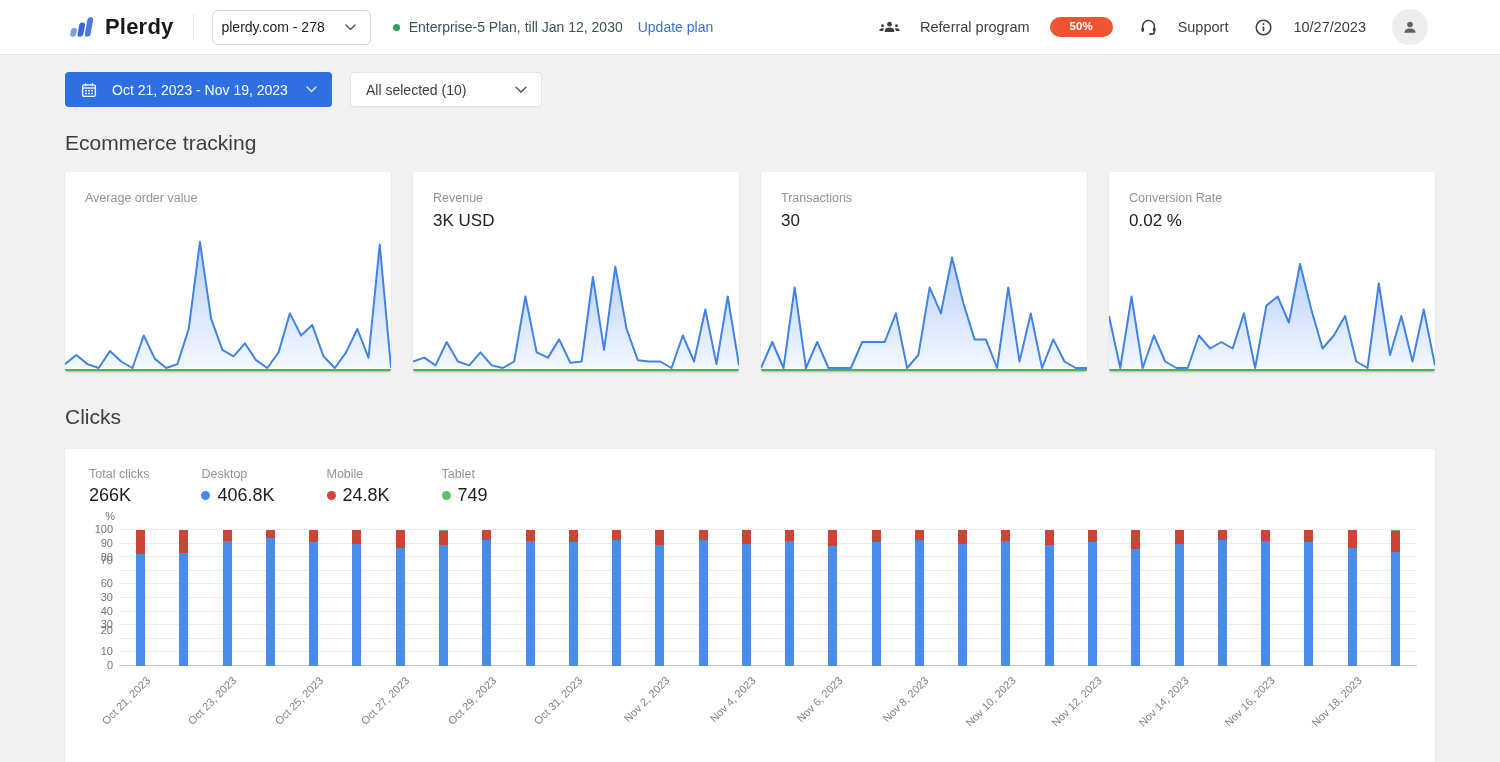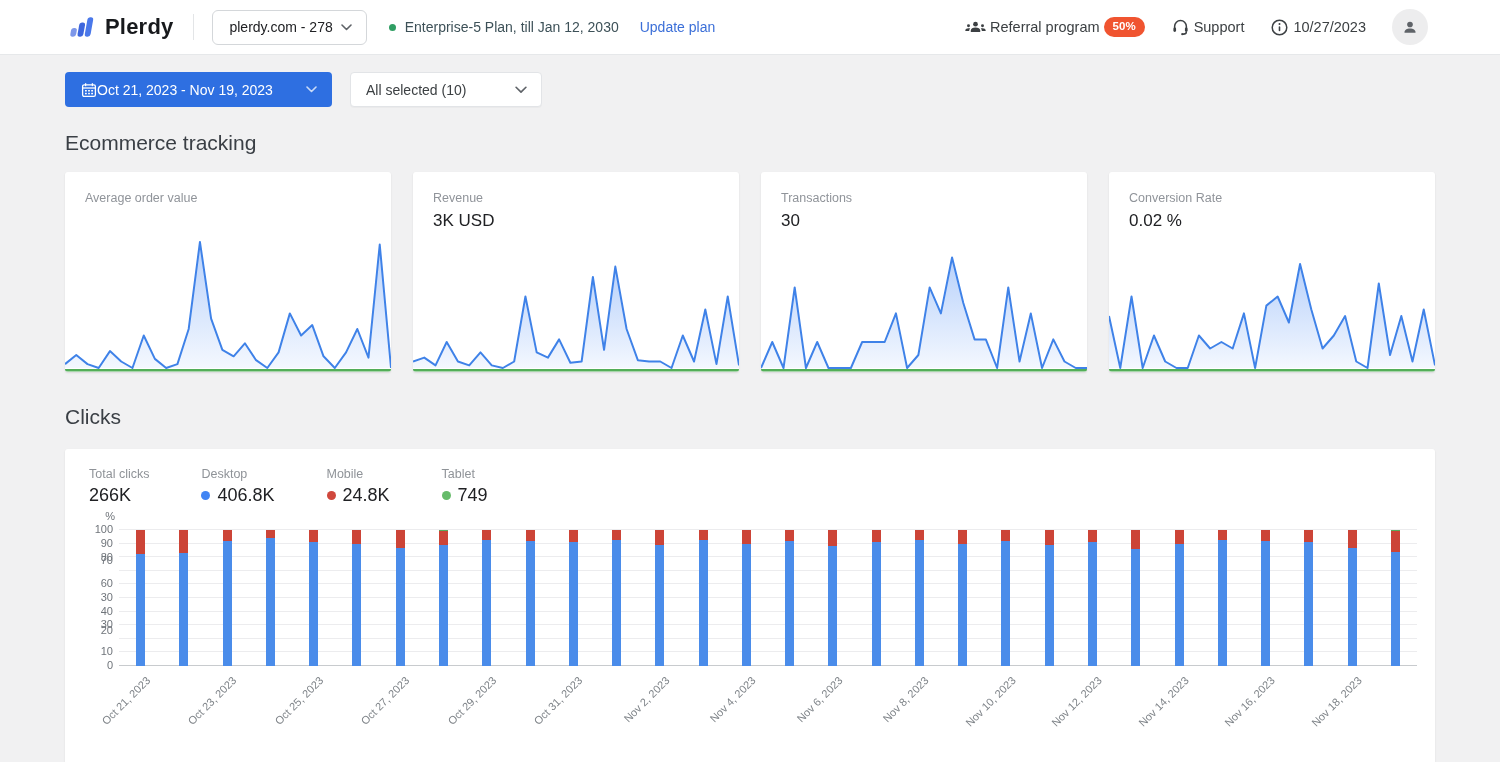--- a/index.html
+++ b/index.html
@@ -13,45 +13,45 @@
 
   
   .topbar {
     height:55px; background:#fff; border-bottom:1px solid #e6e8ea;
     display:flex; align-items:center; padding:0 72px 0 66px;
   }
   .brand { display:flex; align-items:center; gap:9px; }
   .brand-text { font-size:22px; font-weight:bold; color:#17191c; letter-spacing:.2px; }
   .topbar-divider { width:1px; height:26px; background:#e3e5e7; margin:0 18px 0 20px; }
   .domain-select {
-    display:flex; align-items:center; gap:8px; background:#fff;
-    border:1px solid #d4d7da; border-radius:6px; height:35px; padding:0 14px 0 16px;
+    display:flex; align-items:center; gap:20px; background:#fff;
+    border:1px solid #d4d7da; border-radius:6px; height:35px; padding:0 14px 0 8px;
     font-size:14px; color:#202124; cursor:pointer; font-family:inherit;
   }
   .plan { display:flex; align-items:center; gap:9px; margin-left:22px; font-size:14px; }
   .plan-dot { width:7px; height:7px; border-radius:50%; background:var(--plan-dot,#2f9e63); }
   .plan-text { color:#3d5158; }
-  .plan-link { color:var(--link-blue,#3b6fd8); text-decoration:none; margin-left:12px; cursor:pointer; }
+  .plan-link { color:var(--link-blue,#3b6fd8); text-decoration:none; margin-left:6px; cursor:pointer; }
   .topbar-right { margin-left:auto; display:flex; align-items:center; gap:26px; }
-  .top-item { display:flex; align-items:center; gap:4px; font-size:14.5px; color:#3c4043; cursor:pointer; }
+  .top-item { display:flex; align-items:center; gap:20px; font-size:14.5px; color:#3c4043; cursor:pointer; }
   .badge {
     background:var(--badge-orange,#f05430); color:#fff; font-size:11.5px; font-weight:bold;
-    border-radius:11px; padding:4px 9px; line-height:1;
+    border-radius:11px; padding:4px 20px; line-height:1;
   }
   .avatar {
     width:36px; height:36px; border-radius:50%; background:#ededee;
     display:flex; align-items:center; justify-content:center; cursor:pointer;
   }
 
   
   .content { padding:0 65px; }
   h1.page-title { font-size:20px; font-weight:bold; color:#17191c; margin:21px 0 0; }
   .filters { display:flex; gap:18px; margin-top:17px; }
   .daterange {
-    display:flex; align-items:center; gap:0; background:var(--accent-blue,#2e6fe1);
+    display:flex; align-items:center; gap:15px; background:var(--accent-blue,#2e6fe1);
     color:#fff; border:none; border-radius:4px; height:35px; padding:0 15px 0 16px;
     font-size:14px; cursor:pointer; font-family:inherit; width:267px;
   }
   .daterange .chev { margin-left:auto; opacity:.75; }
   .pages-select {
     display:flex; align-items:center; background:#fff; border:1px solid #e2e4e7;
     border-radius:4px; height:35px; padding:0 14px 0 15px; font-size:14px; color:#3c4043;
     cursor:pointer; font-family:inherit; width:192px; box-shadow:0 1px 1px rgba(0,0,0,.03);
   }
   .pages-select .chev { margin-left:auto; }

